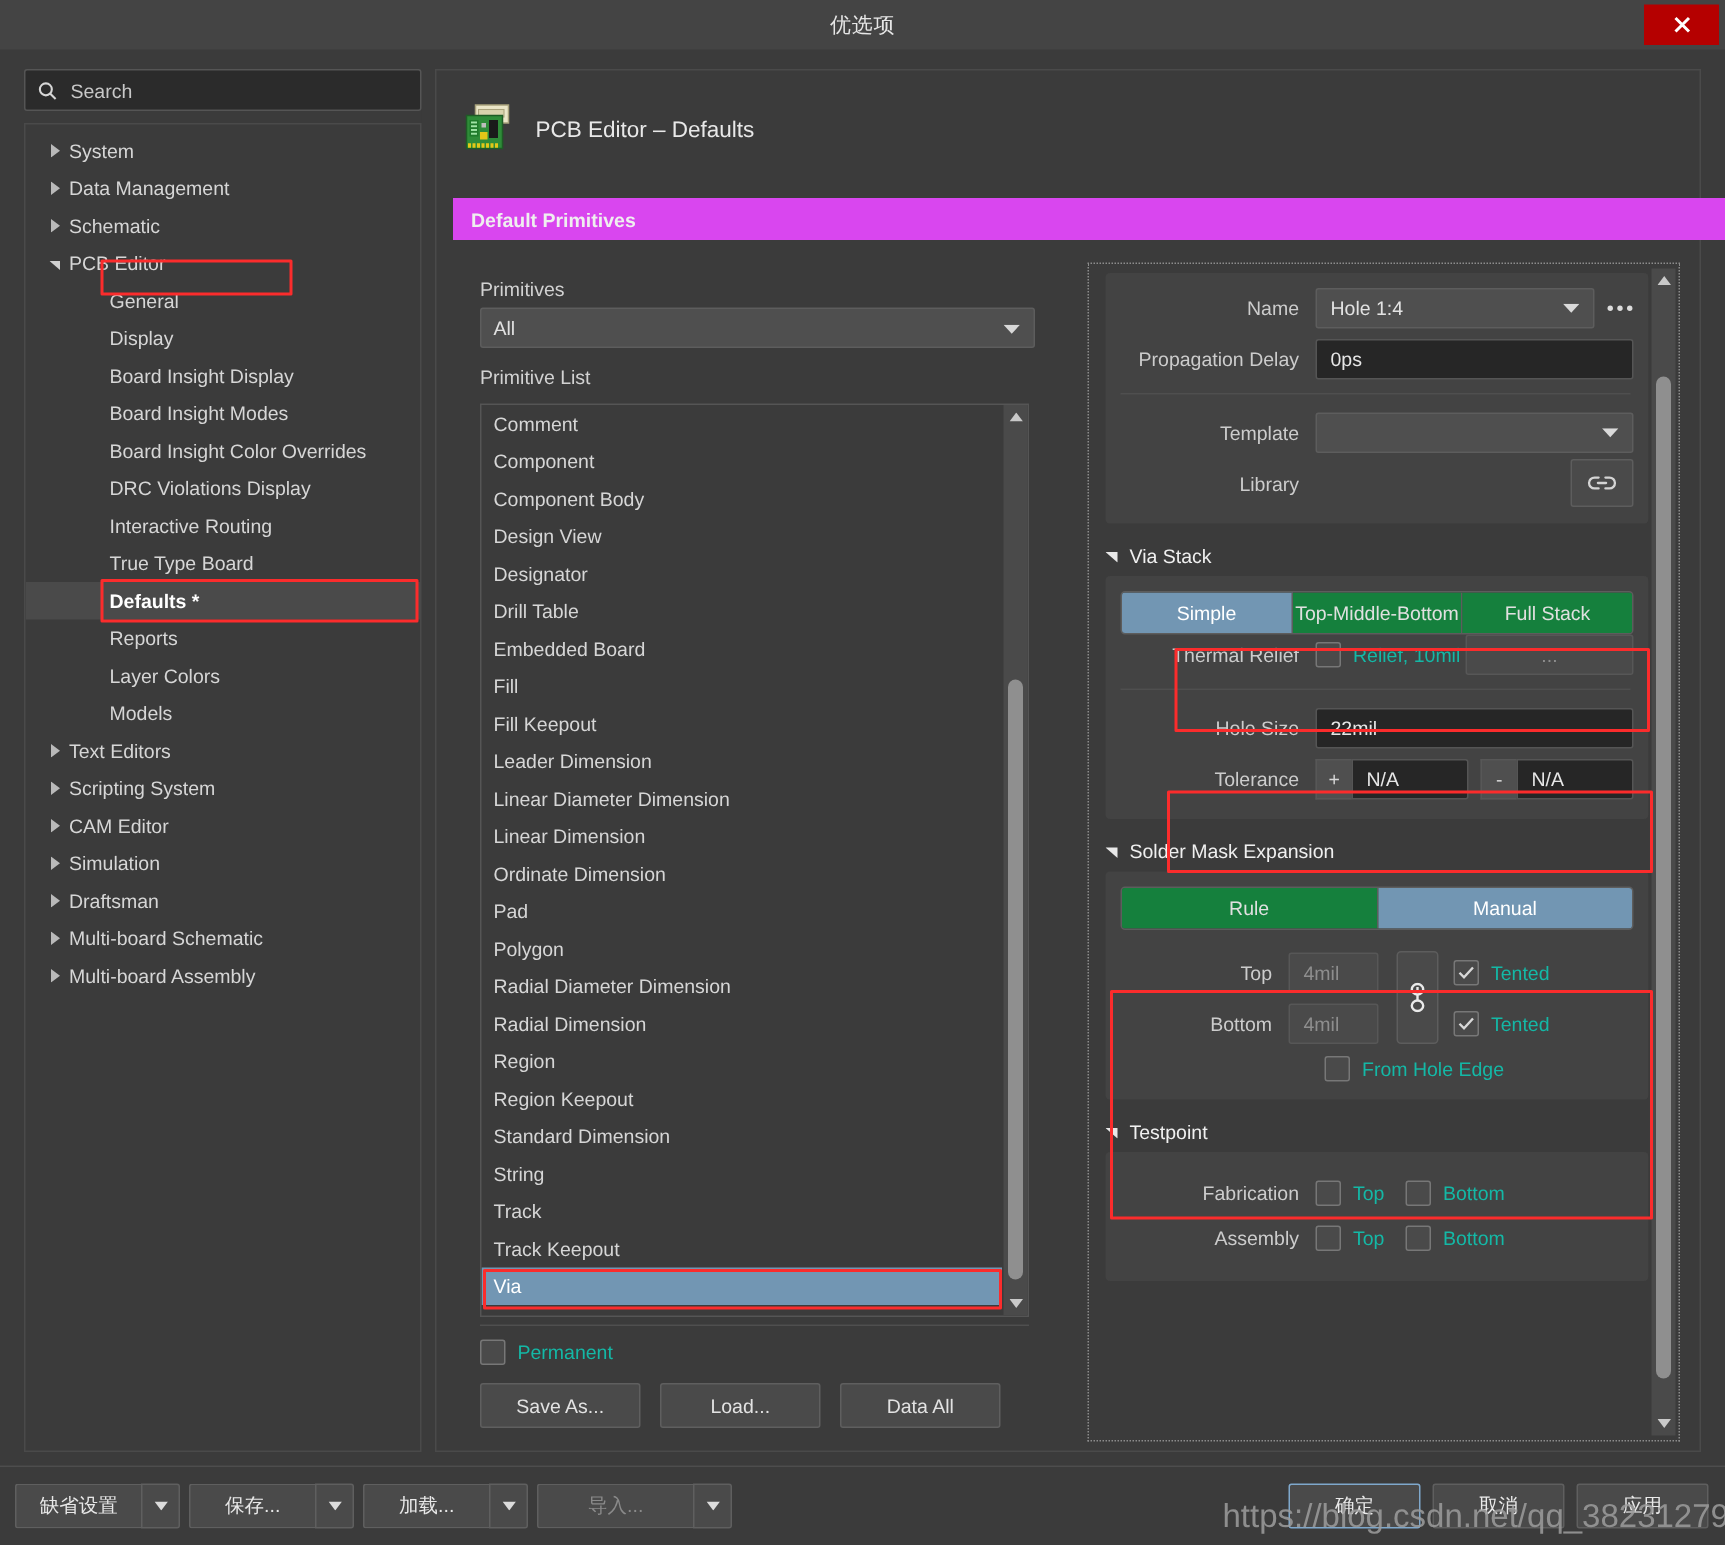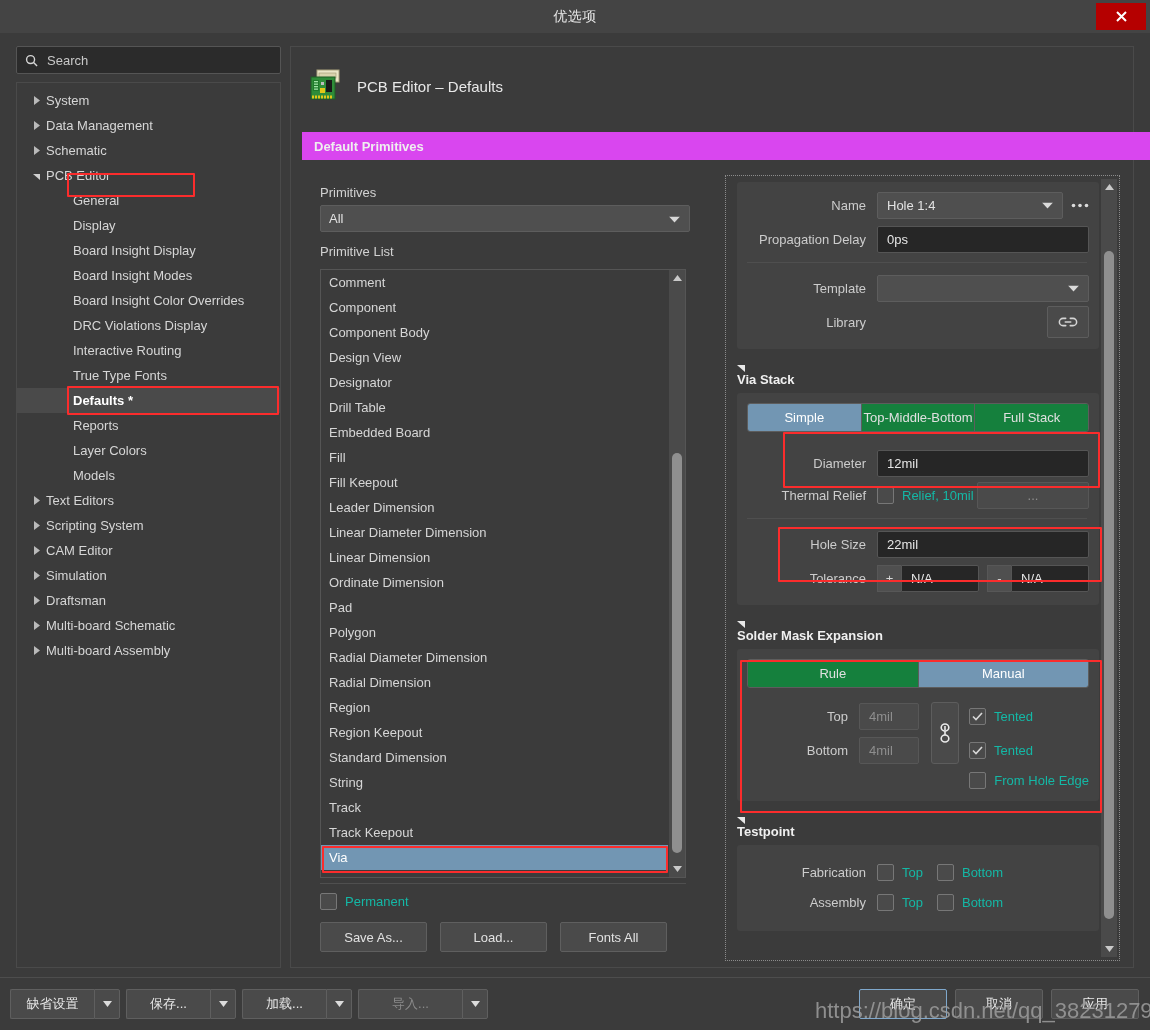--- a/index.html
+++ b/index.html
@@ -158,22 +158,22 @@
     flex: 1; height: 27px; background: #4f4f4f; border: 1px solid #5d5d5d;
     border-radius: 2px; color: #e2e2e2; font-size: 13px; padding: 0 9px;
     display: flex; align-items: center; position: relative; cursor: pointer;
   }
   .sel .caret { position: absolute; right: 9px; top: 50%; transform: translateY(-50%); }
   .dots-btn {
     width: 26px; height: 27px; display:flex; align-items:center; justify-content:center;
     cursor: pointer; color: #dcdcdc; letter-spacing: 1px; font-size: 13px;
   }
   .sec-title {
-    font-weight: bold; font-size: 13px; color: #f0f0f0; display: flex; 
-    margin: 6px 0 6px 4px; cursor: pointer; flex-direction: column;
+    font-weight: normal; font-size: 13px; color: #f0f0f0; display: flex; align-items: center;
+    margin: 6px 0 6px 4px; cursor: pointer;
   }
   .sec-title .tri { margin-right: 7px; display: inline-flex; }
 
   .seg {
     display: flex; border: 1px solid #5d5d5d; border-radius: 3px; overflow: hidden;
     height: 29px;
   }
   .seg > div {
     flex: 1; display: flex; align-items: center; justify-content: center;
     background: #15803d; color: #e0e0e0; font-size: 13px; cursor: pointer;
@@ -297,21 +297,21 @@
         <div class="tree-row lvl1">
           <span class="lbl">Board Insight Color Overrides</span>
         </div>
         <div class="tree-row lvl1">
           <span class="lbl">DRC Violations Display</span>
         </div>
         <div class="tree-row lvl1">
           <span class="lbl">Interactive Routing</span>
         </div>
         <div class="tree-row lvl1">
-          <span class="lbl">True Type Fonts</span>
+          <span class="lbl">True Type Board</span>
         </div>
         <div class="tree-row lvl1 selected">
           <span class="lbl">Defaults *</span>
         </div>
         <div class="tree-row lvl1">
           <span class="lbl">Reports</span>
         </div>
         <div class="tree-row lvl1">
           <span class="lbl">Layer Colors</span>
         </div>
@@ -473,21 +473,21 @@
   <div class="divider-h" style="left:320px; top:883px; width:366px;"></div>
 
   <div class="perm-row">
     <span class="chk"></span>
     <span class="chk-lbl">Permanent</span>
   </div>
 
   <div class="btn-row">
     <div class="btn">Save As...</div>
     <div class="btn">Load...</div>
-    <div class="btn">Fonts All</div>
+    <div class="btn">Data All</div>
   </div>
 
   <div class="props">
     <div class="props-inner">
 
       <div class="panel-card" style="margin:3px 0 0 8px; padding:8px 10px 12px 0;">
         <div class="row">
           <div class="lab">Name</div>
           <div class="sel" style="margin-right:26px;">
             <span>Hole 1:4</span>
@@ -544,24 +544,20 @@
         <span>Via Stack</span>
       </div>
 
       <div class="panel-card" style="margin-left:8px; padding:10px 10px 12px 0;">
         <div class="seg" style="margin-left:10px;">
           <div class="active">Simple</div>
           <div>Top-Middle-Bottom</div>
           <div>Full Stack</div>
         </div>
 
-        <div class="row" style="margin-top:16px;">
-          <div class="lab">Diameter</div>
-          <div class="inp">12mil</div>
-        </div>
 
         <div class="row" style="height:26px;">
           <div class="lab">Thermal Relief</div>
           <span class="chk"></span>
           <span class="chk-lbl">Relief, 10mil</span>
           <div class="inp disabled" style="margin-left:auto; width:112px; flex:none; justify-content:center; color:#8e8e8e;">...</div>
         </div>
 
         <div class="divider-h" style="position:relative; left:10px; width:340px; margin:10px 0 10px 0;"></div>
 
@@ -628,21 +624,21 @@
               <span class="chk checked">
                 <svg width="11" height="9" viewBox="0 0 11 9">
                   <path d="M1 4.5 L4 7.5 L10 1" stroke="#d8d8d8" stroke-width="1.6" fill="none"></path>
                 </svg>
               </span>
               <span class="chk-lbl">Tented</span>
             </div>
           </div>
         </div>
 
-        <div style="display:flex; align-items:center; margin-top:8px; margin-left:146px;justify-content:flex-end;">
+        <div style="display:flex; align-items:center; margin-top:8px; margin-left:146px;">
           <span class="chk"></span>
           <span class="chk-lbl">From Hole Edge</span>
         </div>
       </div>
 
       <div class="sec-title" style="margin-top:14px; margin-left:8px;">
         <span class="tri">
           <svg width="9" height="9" viewBox="0 0 9 9">
               <path d="M0 2 L8 2 L8 9 Z" fill="#e8e8e8"></path>
             </svg>

